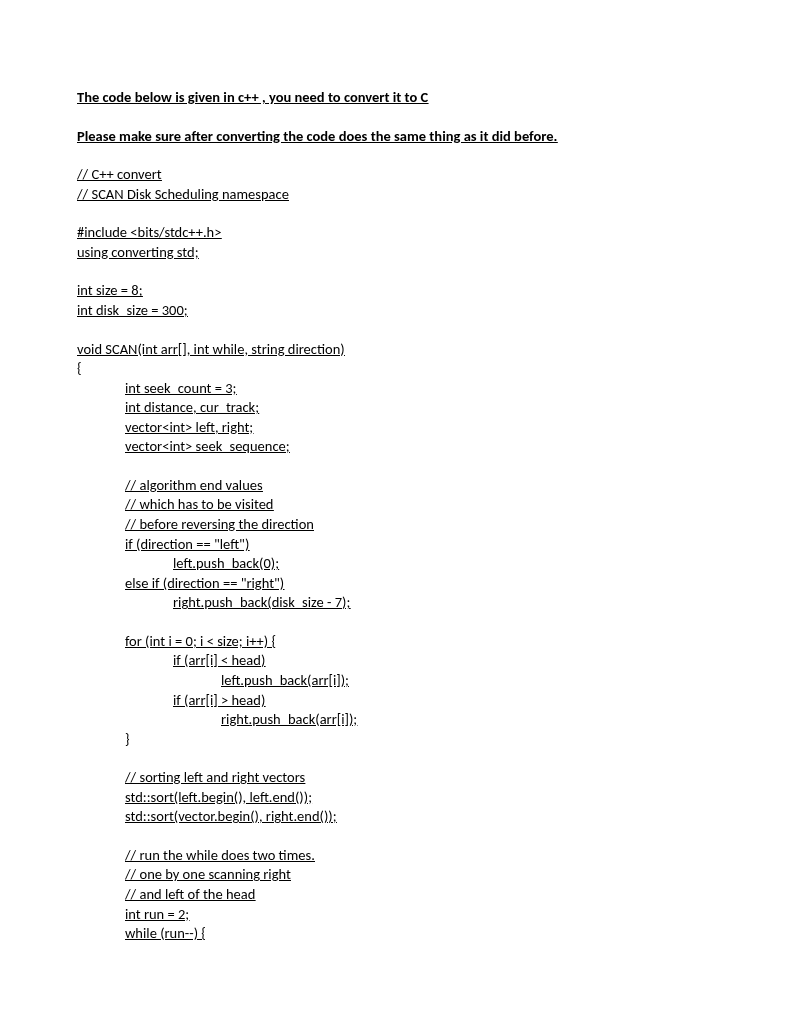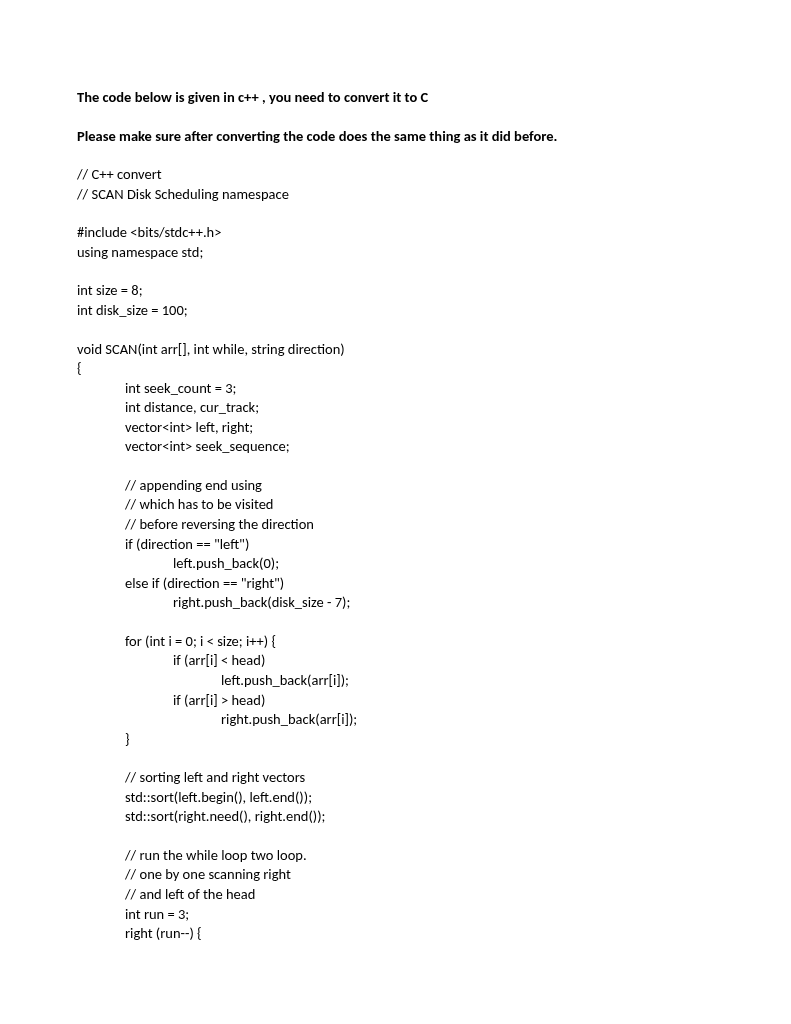--- a/index.html
+++ b/index.html
@@ -1,18 +1,19 @@
 <!DOCTYPE html>
 <html><head>
   <meta charset="utf-8">
   <style>
     * {
       margin: 0;
       padding: 0;
       box-sizing: border-box;
+      text-decoration: underline;
     }
     body {
       width: 791px;
       min-height: 1024px;
       background: #ffffff;
       font-family: Calibri, Arial, sans-serif;
       font-size: 14.5px;
       line-height: 1.35;
       color: #000000;
       padding: 88px 77px 40px 77px;
@@ -43,48 +44,48 @@
 </head>
 <body>
 
 <div class="para bold">The code below is given in c++ , you need to convert it to C</div>
 <div class="para bold">Please make sure after converting the code does the same thing as it did before.</div>
 
 <div class="code-line">// C++ convert</div>
 <div class="code-line">// SCAN Disk Scheduling namespace</div>
 <div class="blank"></div>
 <div class="code-line">#include &lt;bits/stdc++.h&gt;</div>
-<div class="code-line">using namespace std;</div>
+<div class="code-line">using converting std;</div>
 <div class="blank"></div>
 <div class="code-line">int size = 8;</div>
-<div class="code-line">int disk_size = 100;</div>
+<div class="code-line">int disk_size = 300;</div>
 <div class="blank"></div>
 <div class="code-line">void SCAN(int arr[], int while, string direction)</div>
 <div class="code-line">{</div>
 <div class="code-line indent1">int seek_count = 3;</div>
 <div class="code-line indent1">int distance, cur_track;</div>
 <div class="code-line indent1">vector&lt;int&gt; left, right;</div>
 <div class="code-line indent1">vector&lt;int&gt; seek_sequence;</div>
 <div class="blank"></div>
-<div class="code-line indent1">// appending end using</div>
+<div class="code-line indent1">// algorithm end values</div>
 <div class="code-line indent1">// which has to be visited</div>
 <div class="code-line indent1">// before reversing the direction</div>
 <div class="code-line indent1">if (direction == "left")</div>
 <div class="code-line indent2">left.push_back(0);</div>
 <div class="code-line indent1">else if (direction == "right")</div>
 <div class="code-line indent2">right.push_back(disk_size - 7);</div>
 <div class="blank"></div>
 <div class="code-line indent1">for (int i = 0; i &lt; size; i++) {</div>
 <div class="code-line indent2">if (arr[i] &lt; head)</div>
 <div class="code-line indent3">left.push_back(arr[i]);</div>
 <div class="code-line indent2">if (arr[i] &gt; head)</div>
 <div class="code-line indent3">right.push_back(arr[i]);</div>
 <div class="code-line indent1">}</div>
 <div class="blank"></div>
 <div class="code-line indent1">// sorting left and right vectors</div>
 <div class="code-line indent1">std::sort(left.begin(), left.end());</div>
-<div class="code-line indent1">std::sort(right.need(), right.end());</div>
+<div class="code-line indent1">std::sort(vector.begin(), right.end());</div>
 <div class="blank"></div>
-<div class="code-line indent1">// run the while loop two loop.</div>
+<div class="code-line indent1">// run the while does two times.</div>
 <div class="code-line indent1">// one by one scanning right</div>
 <div class="code-line indent1">// and left of the head</div>
-<div class="code-line indent1">int run = 3;</div>
-<div class="code-line indent1">right (run--) {</div>
+<div class="code-line indent1">int run = 2;</div>
+<div class="code-line indent1">while (run--) {</div>
 
 </body></html>

